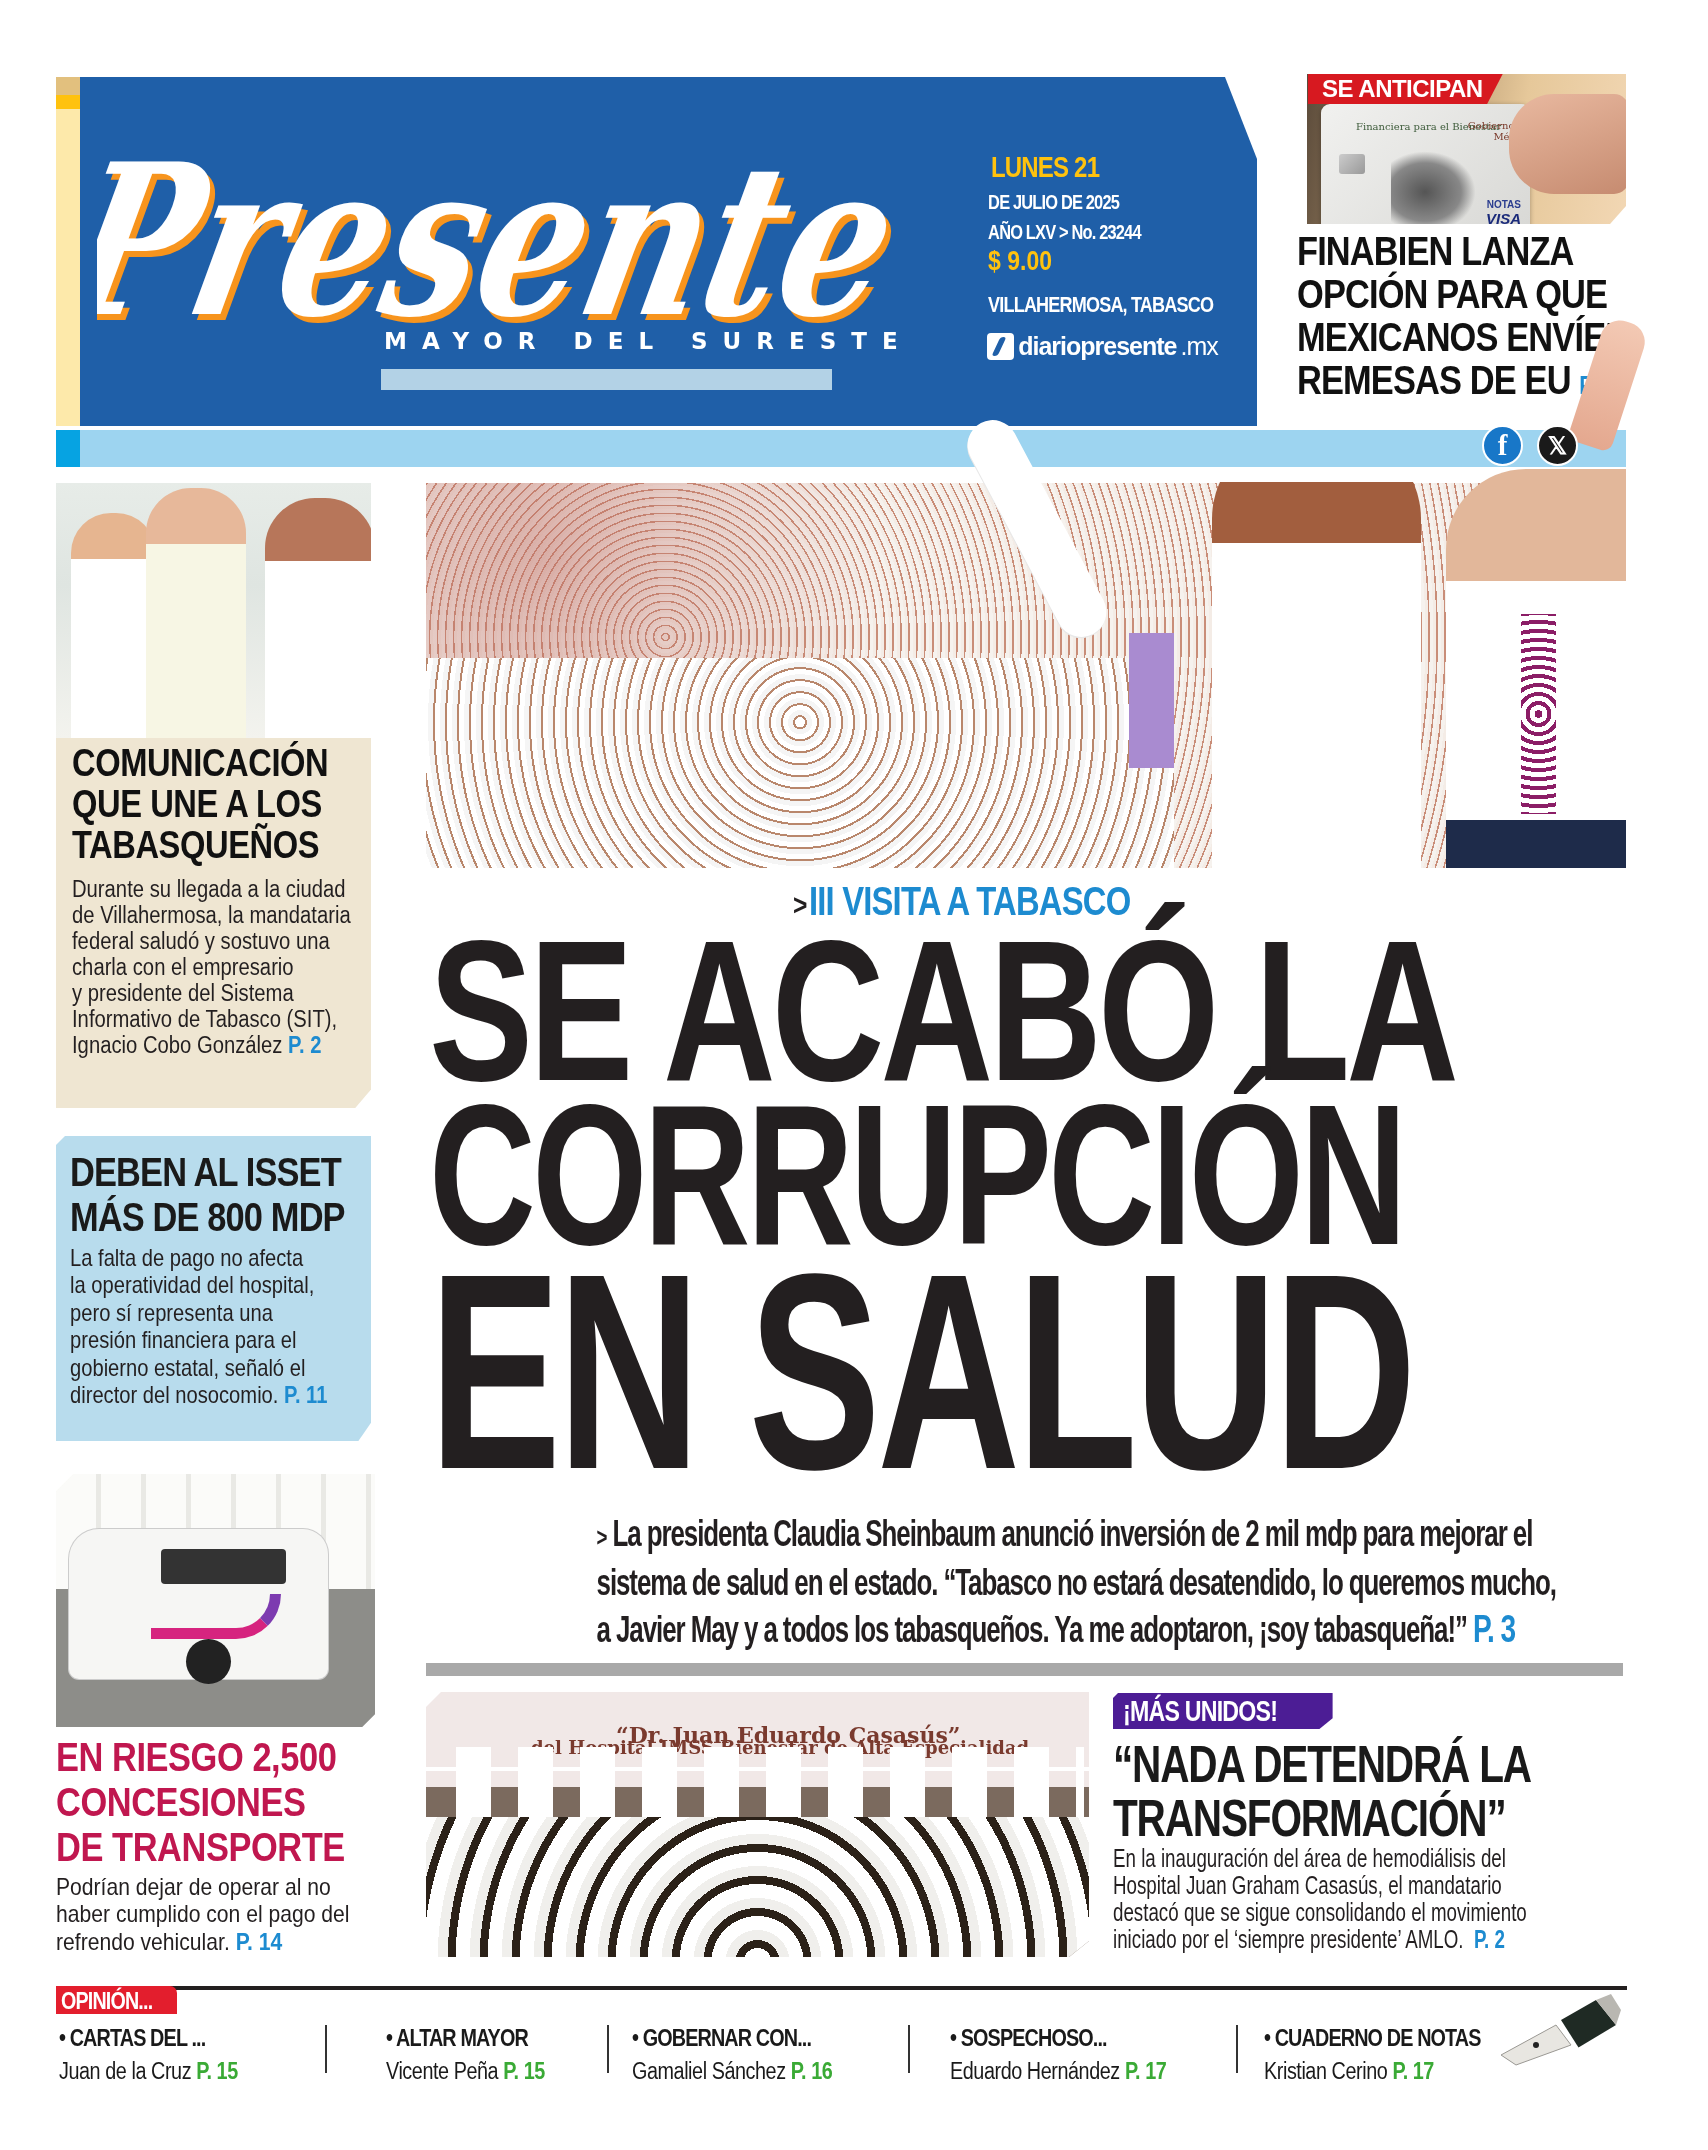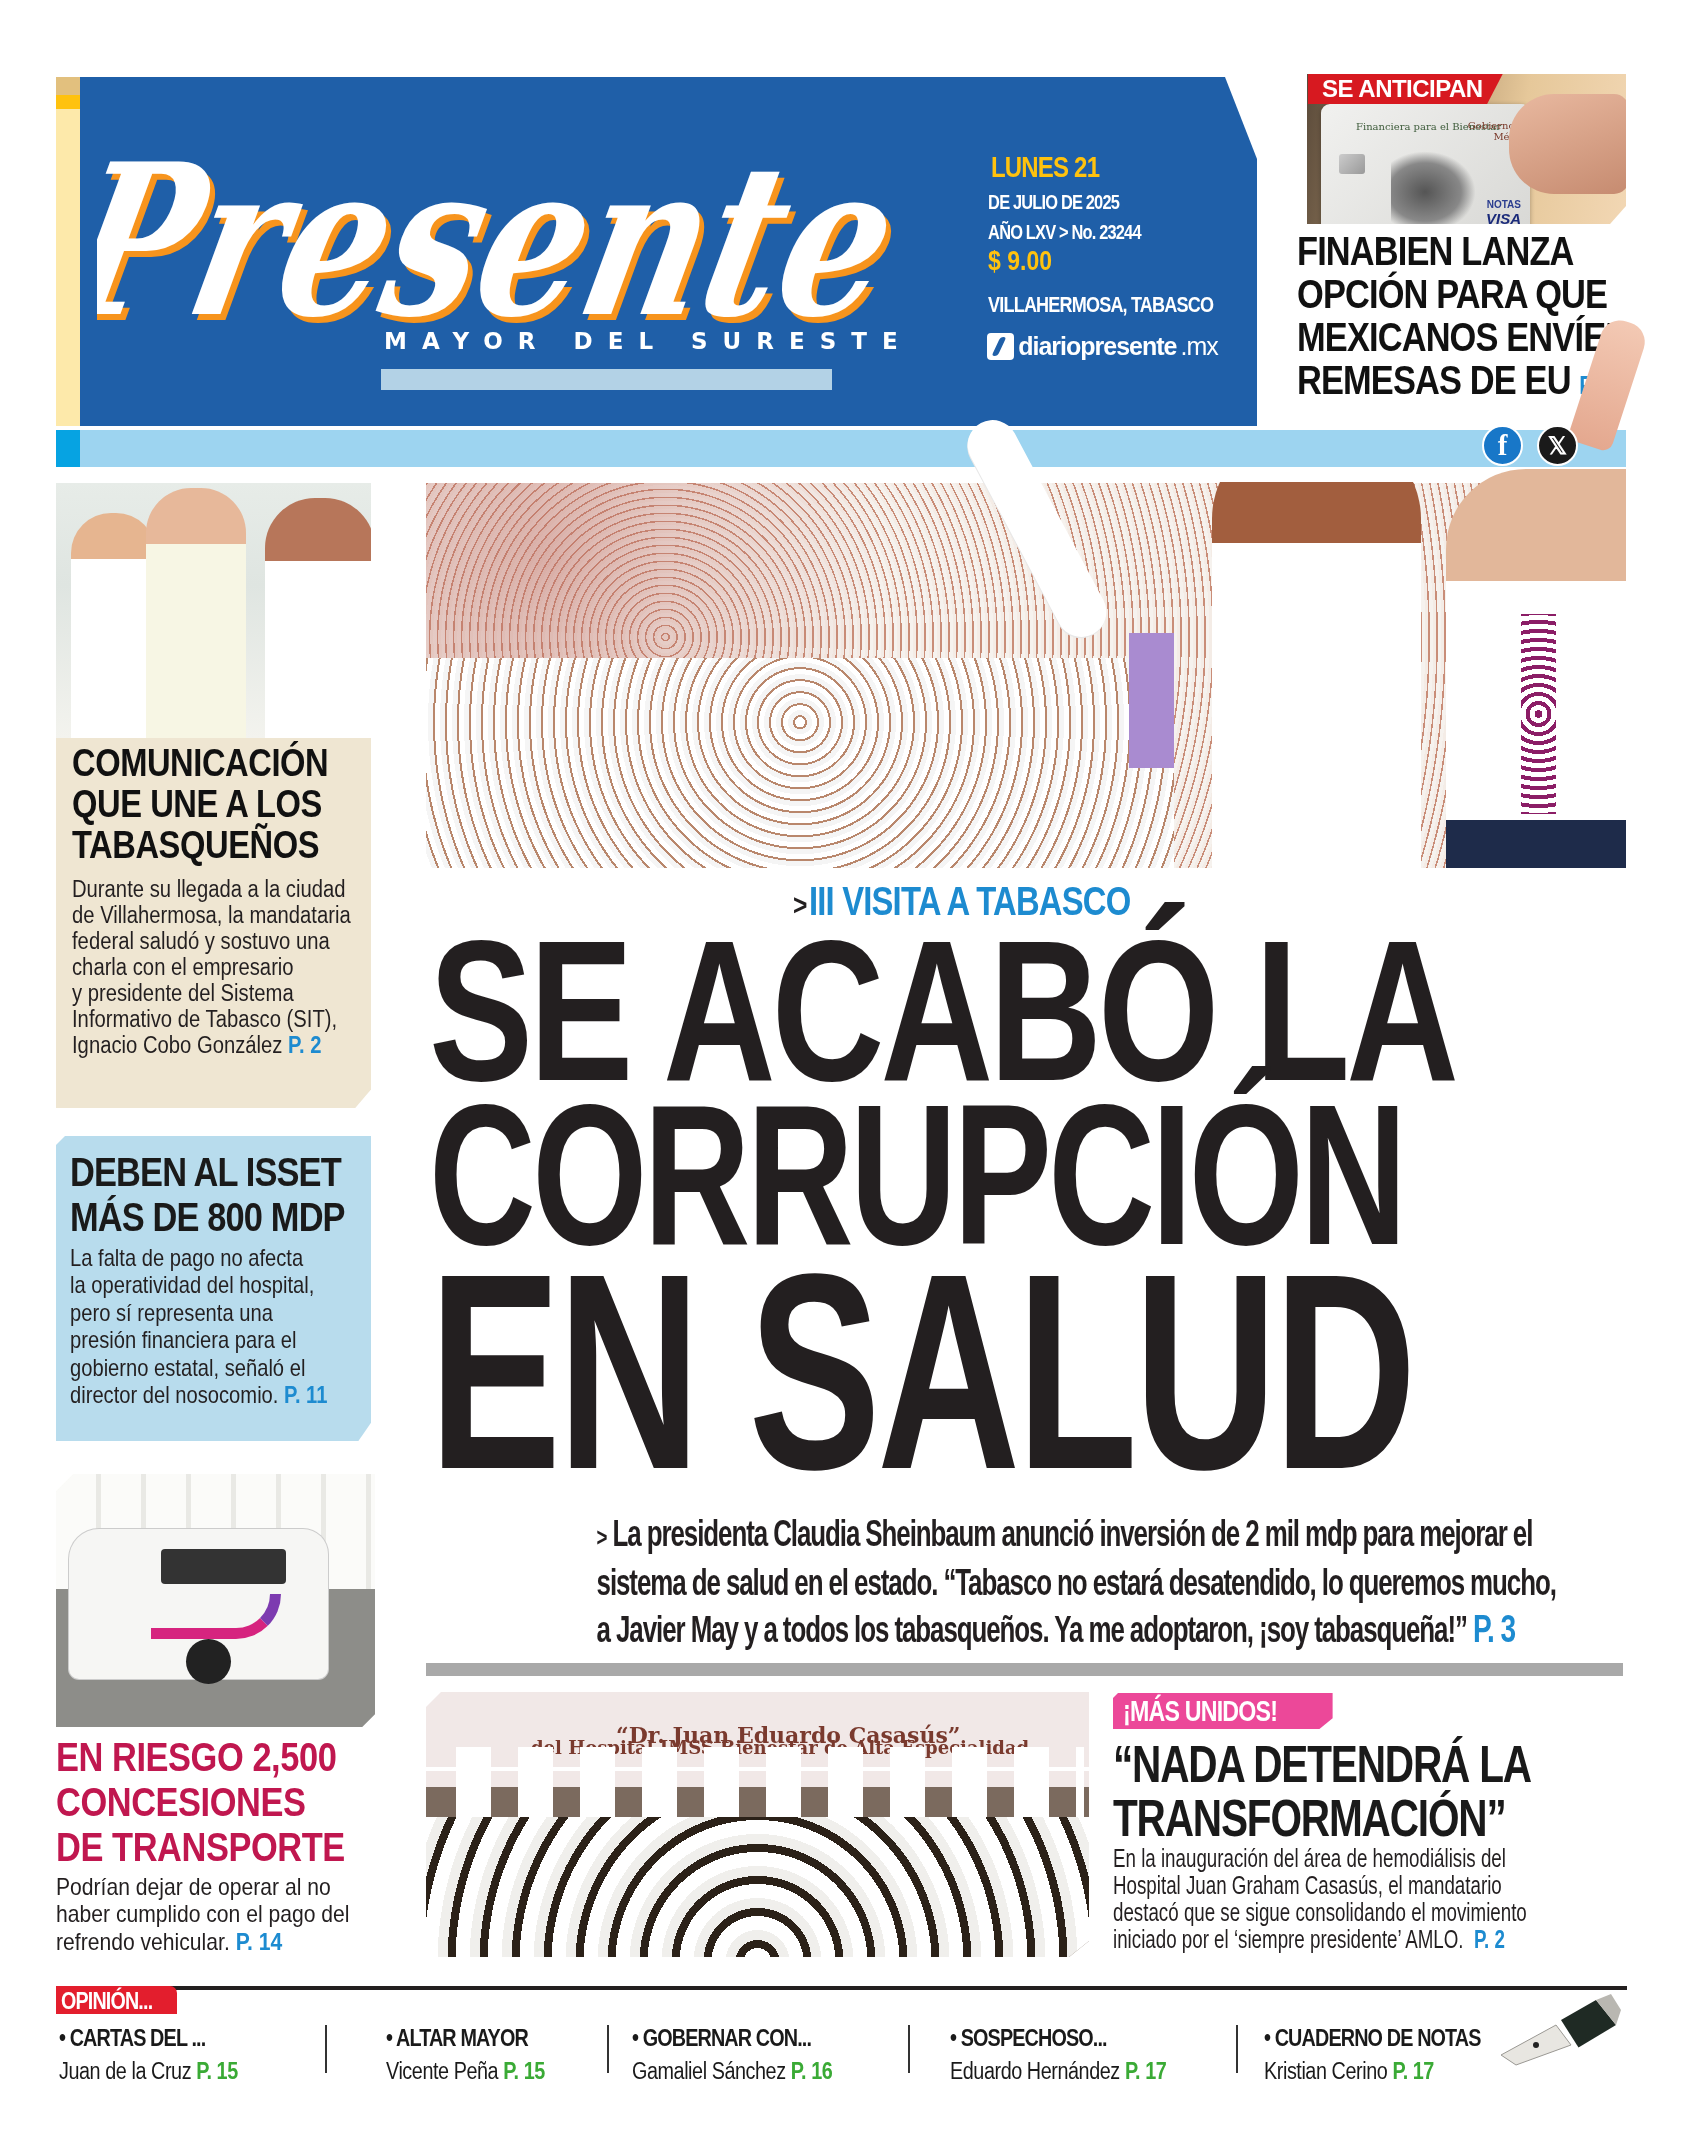--- a/index.html
+++ b/index.html
@@ -129,21 +129,21 @@
              background: linear-gradient(180deg, #f1e8e7 0 36%, #7b6a5e 36% 100%);
              clip-path: polygon(0 15px, 15px 0, 100% 0, 100% 94%, 97% 100%, 0 100%); }
   .b-banner1 { position:absolute; left: 105px; top: 9px; font-family: "DejaVu Serif", serif; font-weight: bold; font-size: 18px; color: #7a3a2e; white-space: nowrap; margin-top: 36px; }
   .b-banner2 { position:absolute; left: 190px; top: 30px; font-family: "DejaVu Serif", serif; font-weight: bold; font-size: 22px; color: #7a3a2e; white-space: nowrap; }
   .b-people { position:absolute; left: 10px; top: 55px; width: 648px; height: 105px;
               background: repeating-linear-gradient(90deg, transparent 0 20px, #ffffff 20px 55px, transparent 55px 62px); }
   .b-ribbon { position:absolute; left: 0; top: 75px; width: 100%; height: 4px; background: #ffffff; }
   .b-crowd { position:absolute; left: 0; top: 125px; width: 100%; height: 145px;
              background: repeating-radial-gradient(circle at 50% 100%, #ffffff 0 14px, #2b2118 14px 22px, #f0efec 22px 32px); }
 
-  .r-tag { left: 1113px; top: 1693px; height: 36px; padding: 0 17px 0 10px; background: #ec4899; color: #fff;
+  .r-tag { left: 1113px; top: 1693px; height: 36px; padding: 0 17px 0 10px; background: #4c1d95; color: #fff;
            font-weight: bold; font-size: 29px; line-height: 36px; letter-spacing: -1px; white-space: nowrap;
            clip-path: polygon(0 5px, 5px 0, 100% 0, 100% 70%, 94% 100%, 0 100%); }
   .r-tag span { display: inline-block; transform: scaleX(.8); transform-origin: left center; }
   .r-title { left: 1113px; top: 1737px; font-weight: bold; font-size: 52px; line-height: 54px; letter-spacing: -1.5px; color: #1a1a1a;
              white-space: nowrap; transform-origin: left top; transform: scaleX(.78); }
   .r-body { left: 1113px; top: 1845px; font-size: 25px; line-height: 27px; color: #231f20; white-space: nowrap;
             transform-origin: left top; transform: scaleX(.75); }
 
   
   .op-rule { left: 56px; top: 1986px; width: 1571px; height: 4px; background: #231f20; }

